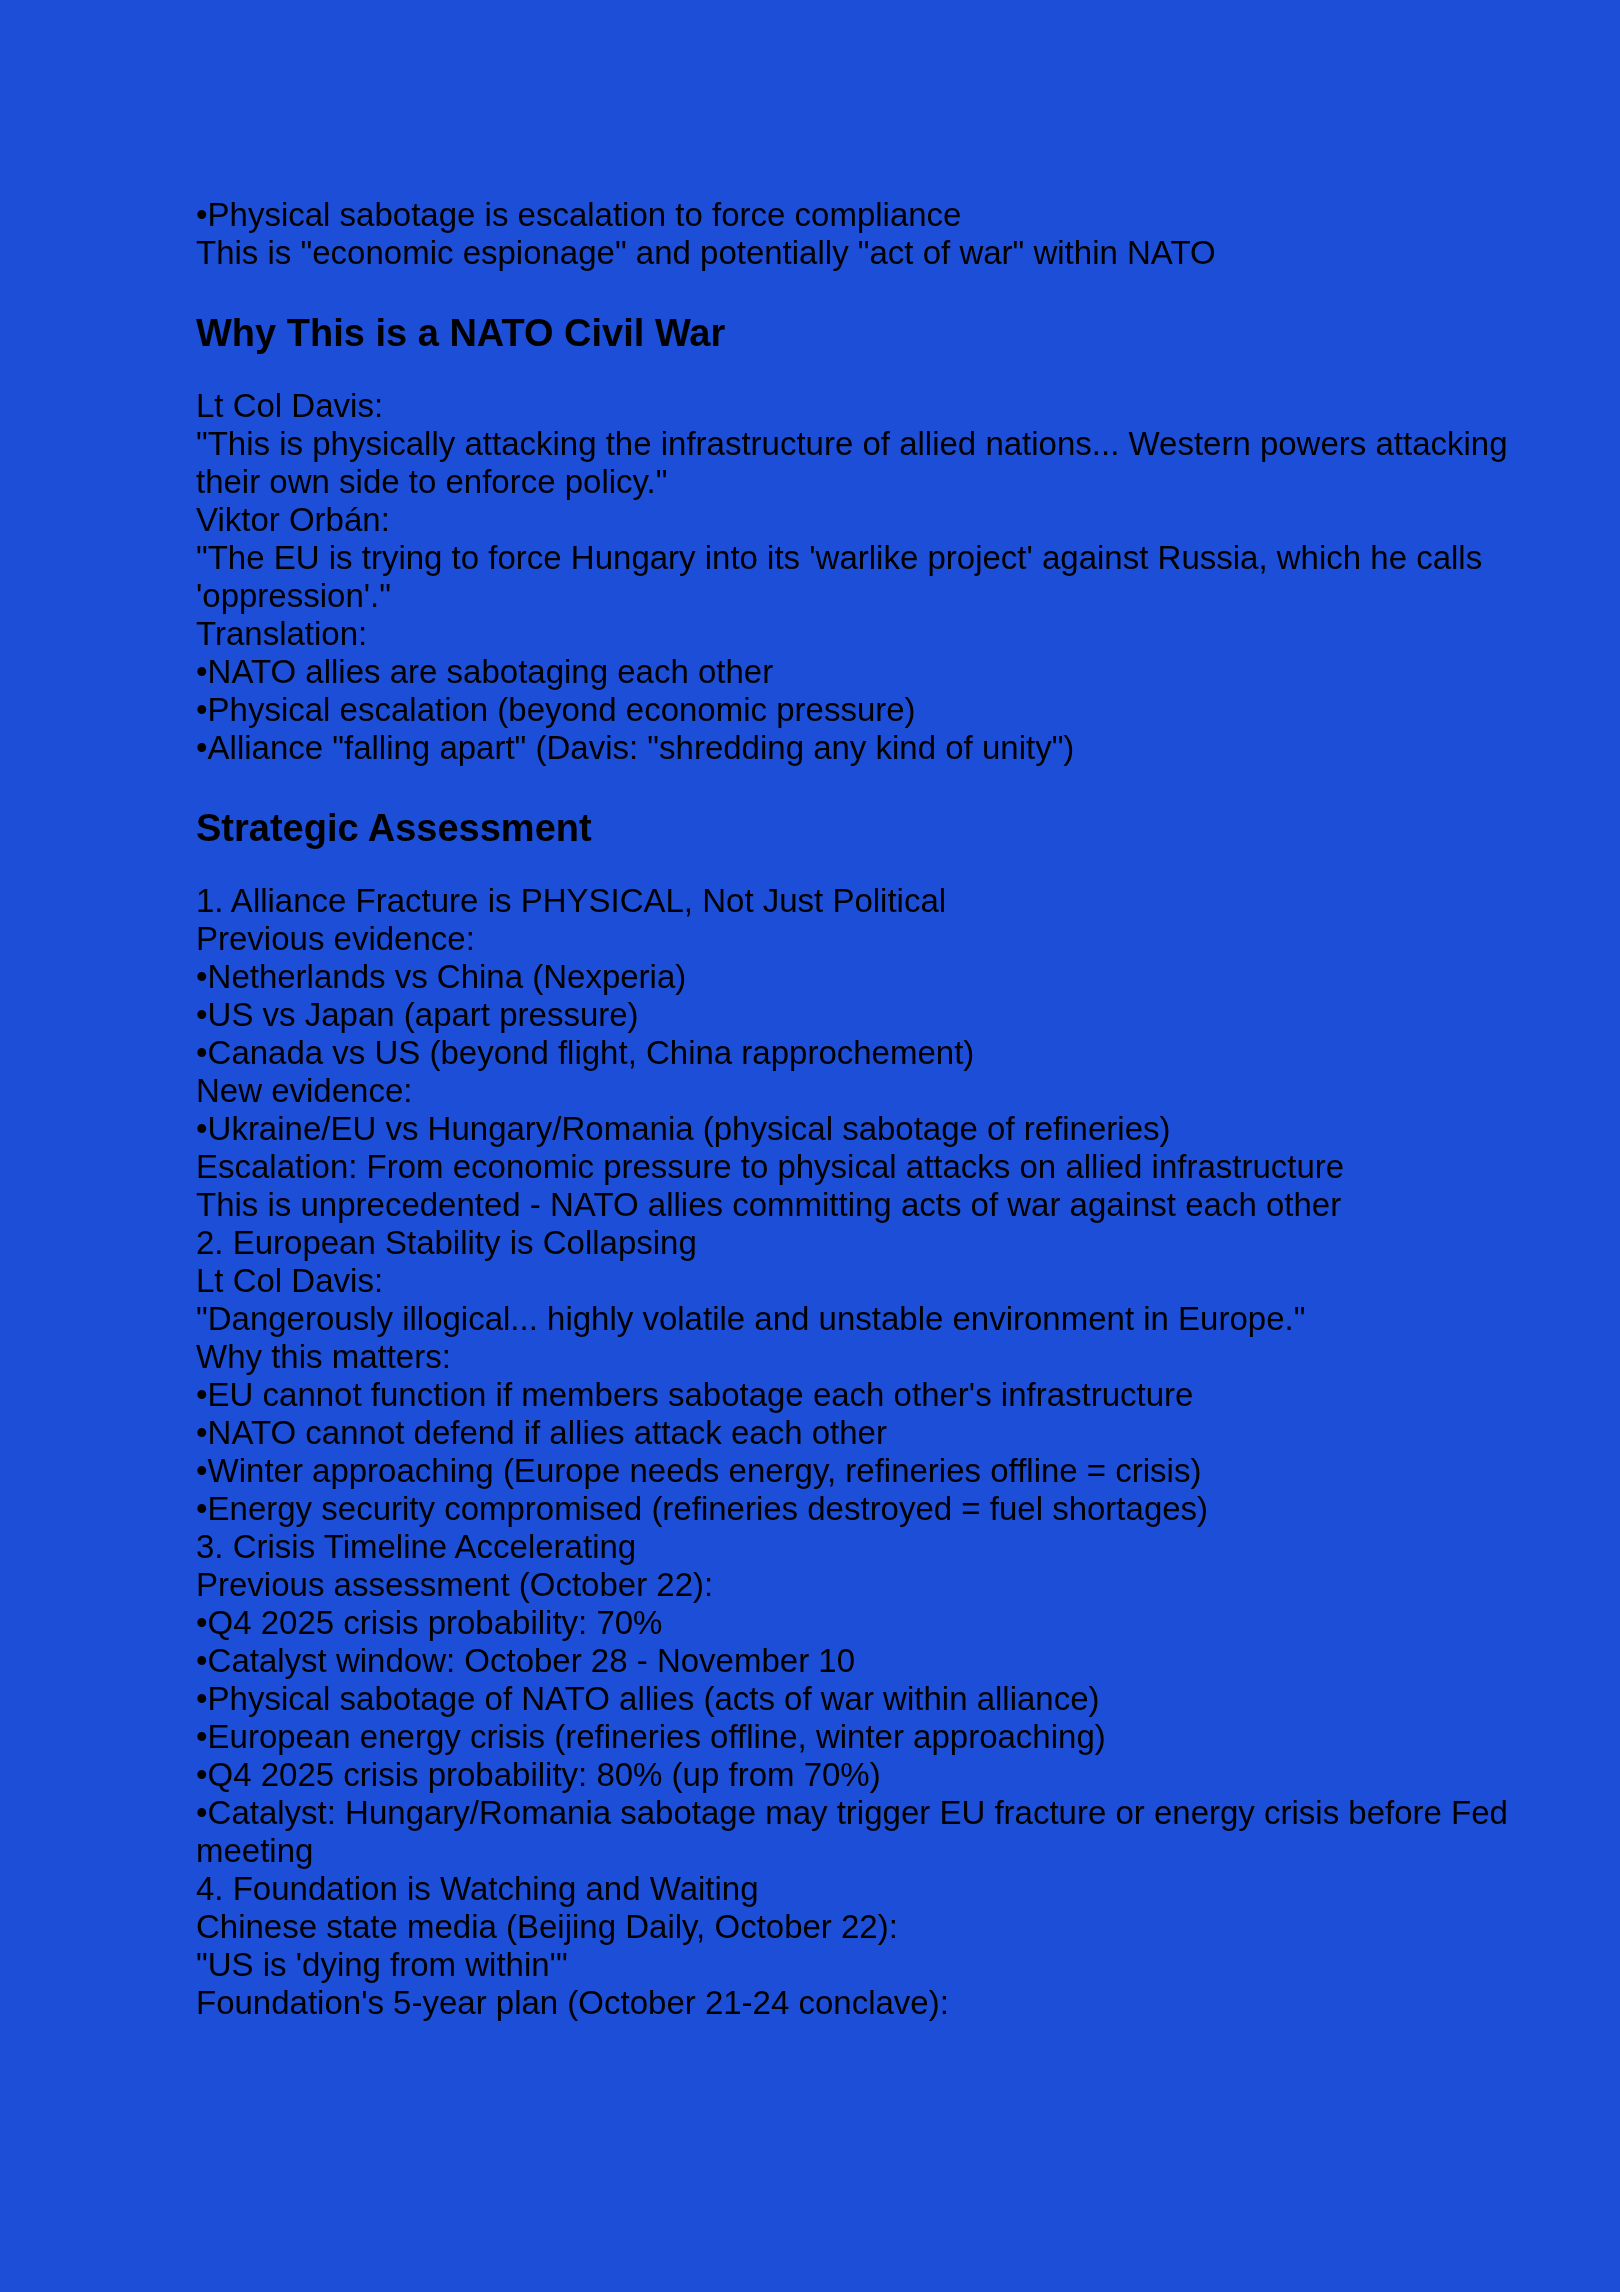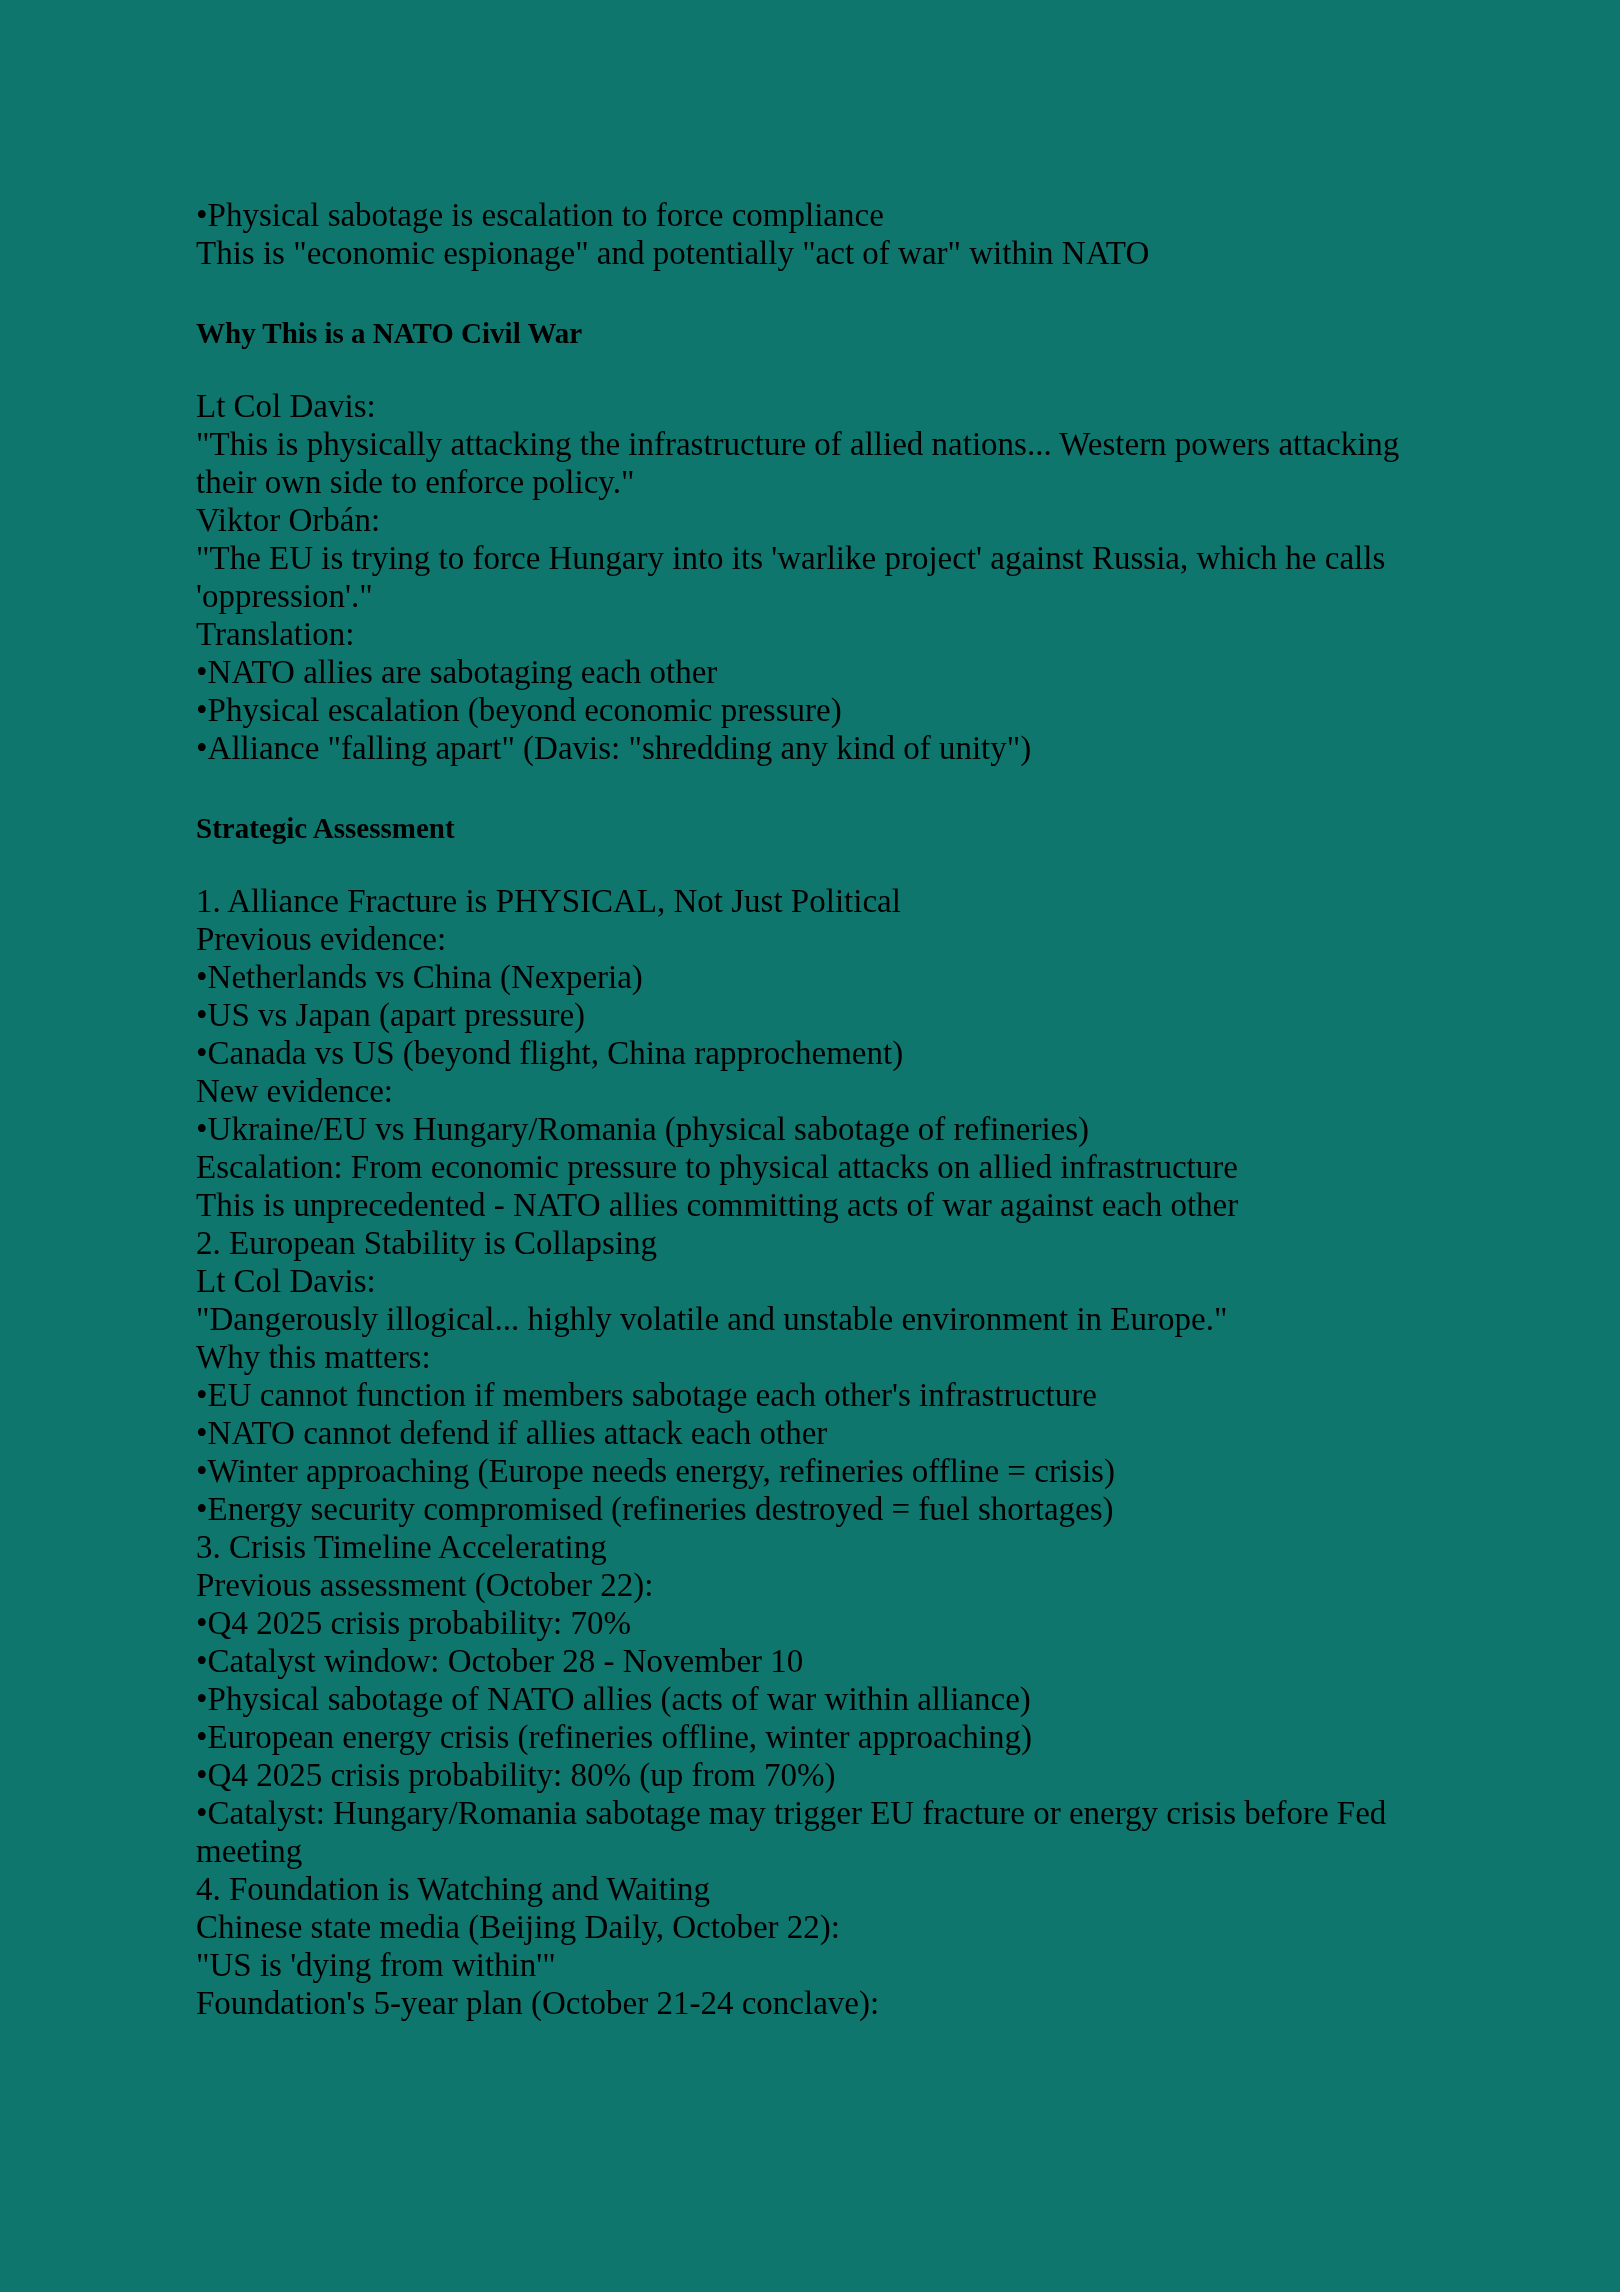--- a/index.html
+++ b/index.html
@@ -4,44 +4,44 @@
 <style>
   html, body {
     margin: 0;
     padding: 0;
     background: #ffffff;
   }
   .page {
     position: relative;
     width: 1620px;
     height: 2293px;
-    background: #0f766e;
+    background: #1d4ed8;
     overflow: hidden;
-    font-family: Liberation Serif, serif;
+    font-family: Liberation Sans, sans-serif;
     color: #000000;
   }
   .content {
     position: absolute;
     left: 196px;
     top: 196px;
     width: 1228px;
   }
   .para {
     margin: 0;
     font-size: 33px;
     line-height: 38px;
     font-weight: normal;
   }
   .para .line {
     display: block;
     white-space: nowrap;
   }
   .doc-heading {
     margin: 39px 0 32px 0;
-    font-size: 29px;
+    font-size: 38px;
     line-height: 44px;
     font-weight: bold;
     white-space: nowrap;
   }
 </style>
 </head>
 <body>
 
 <div class="page">
   <div class="content" id="doc-content">

